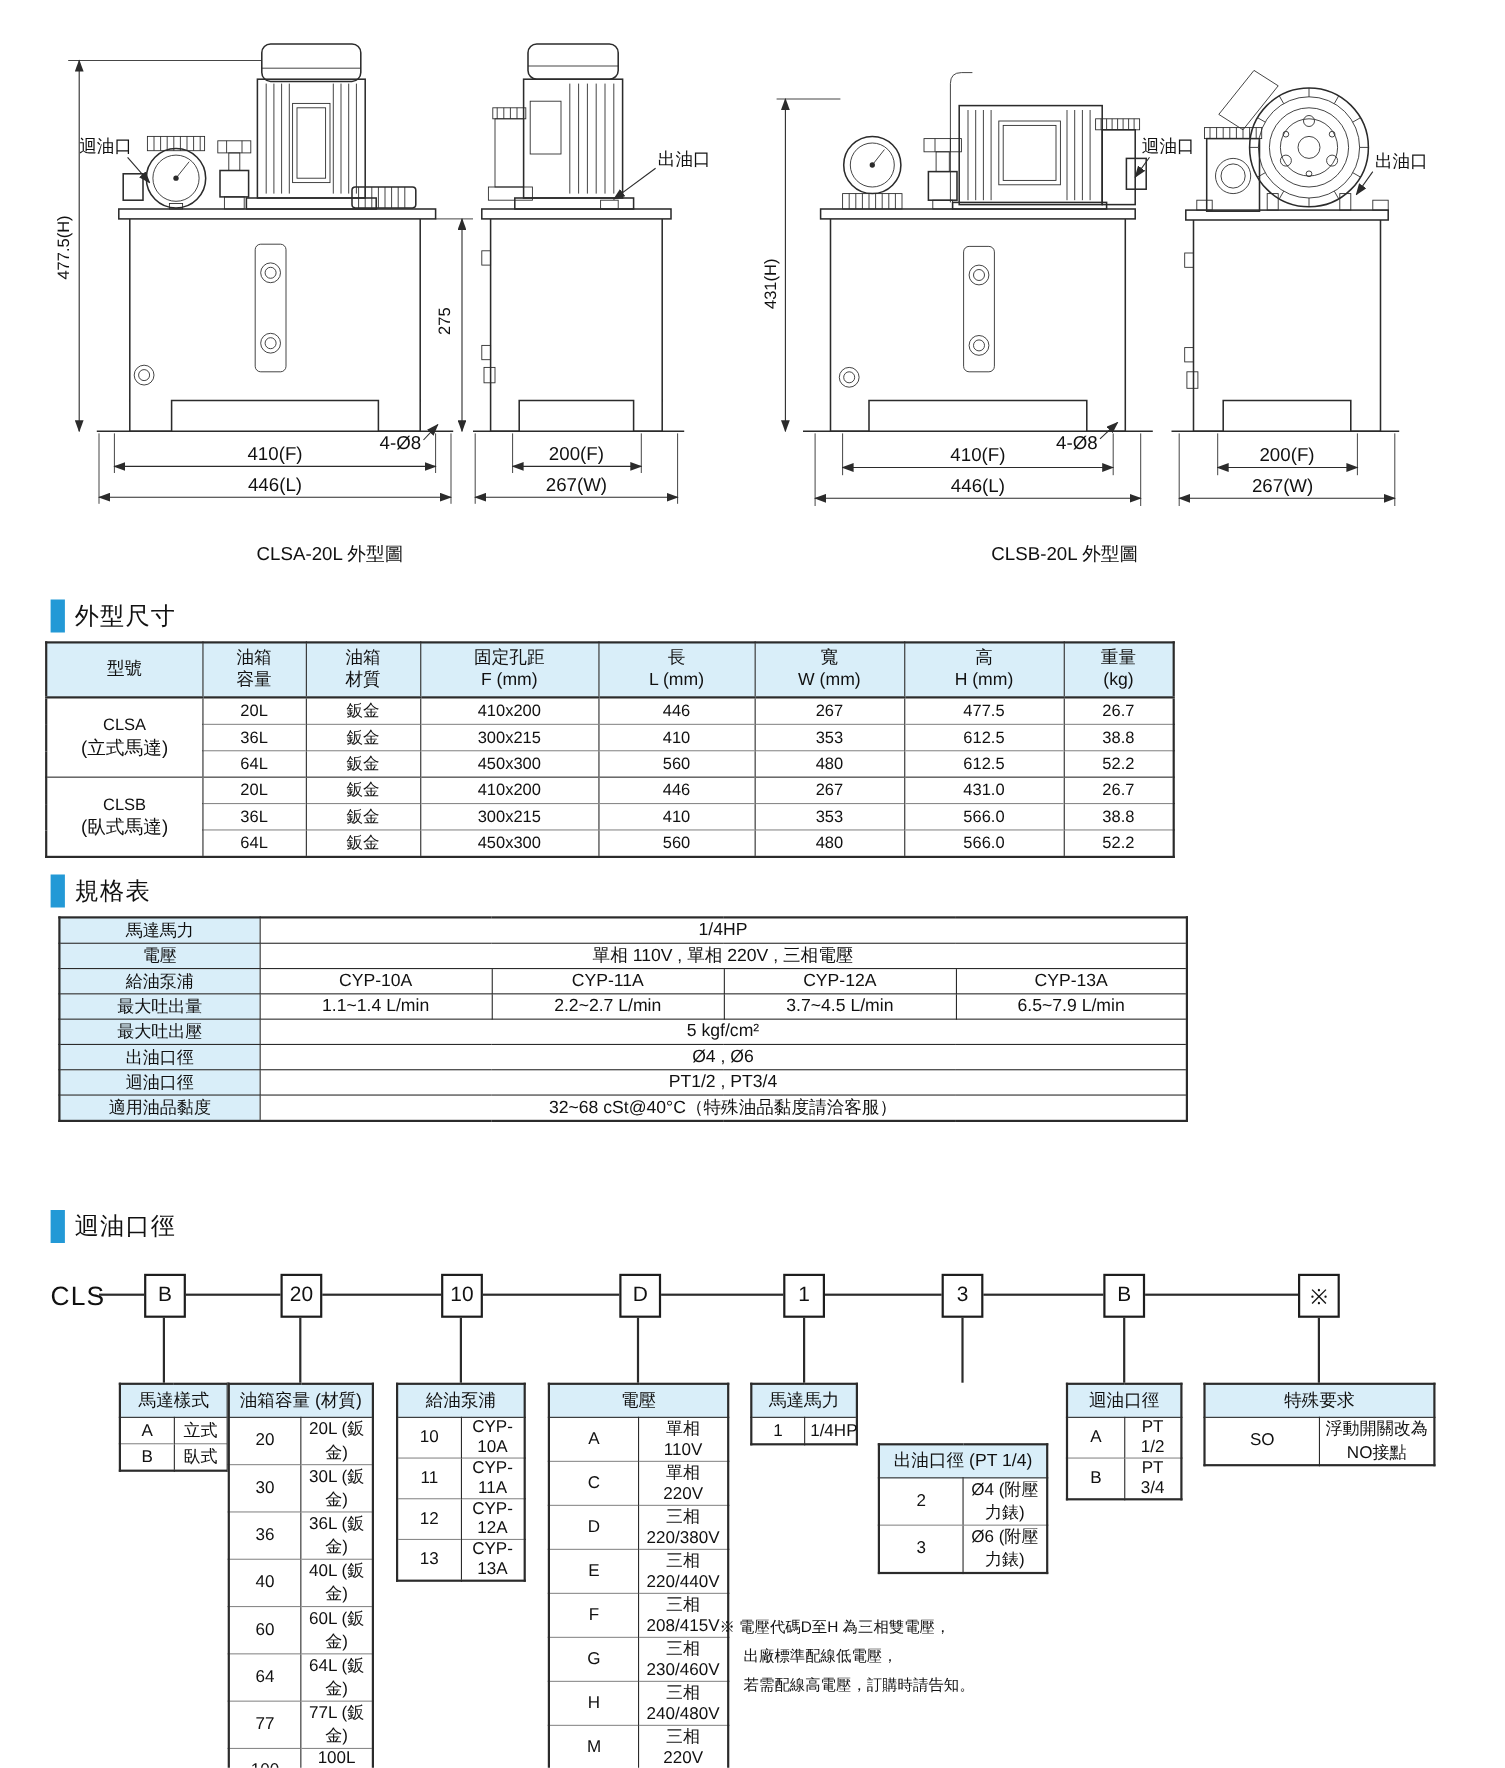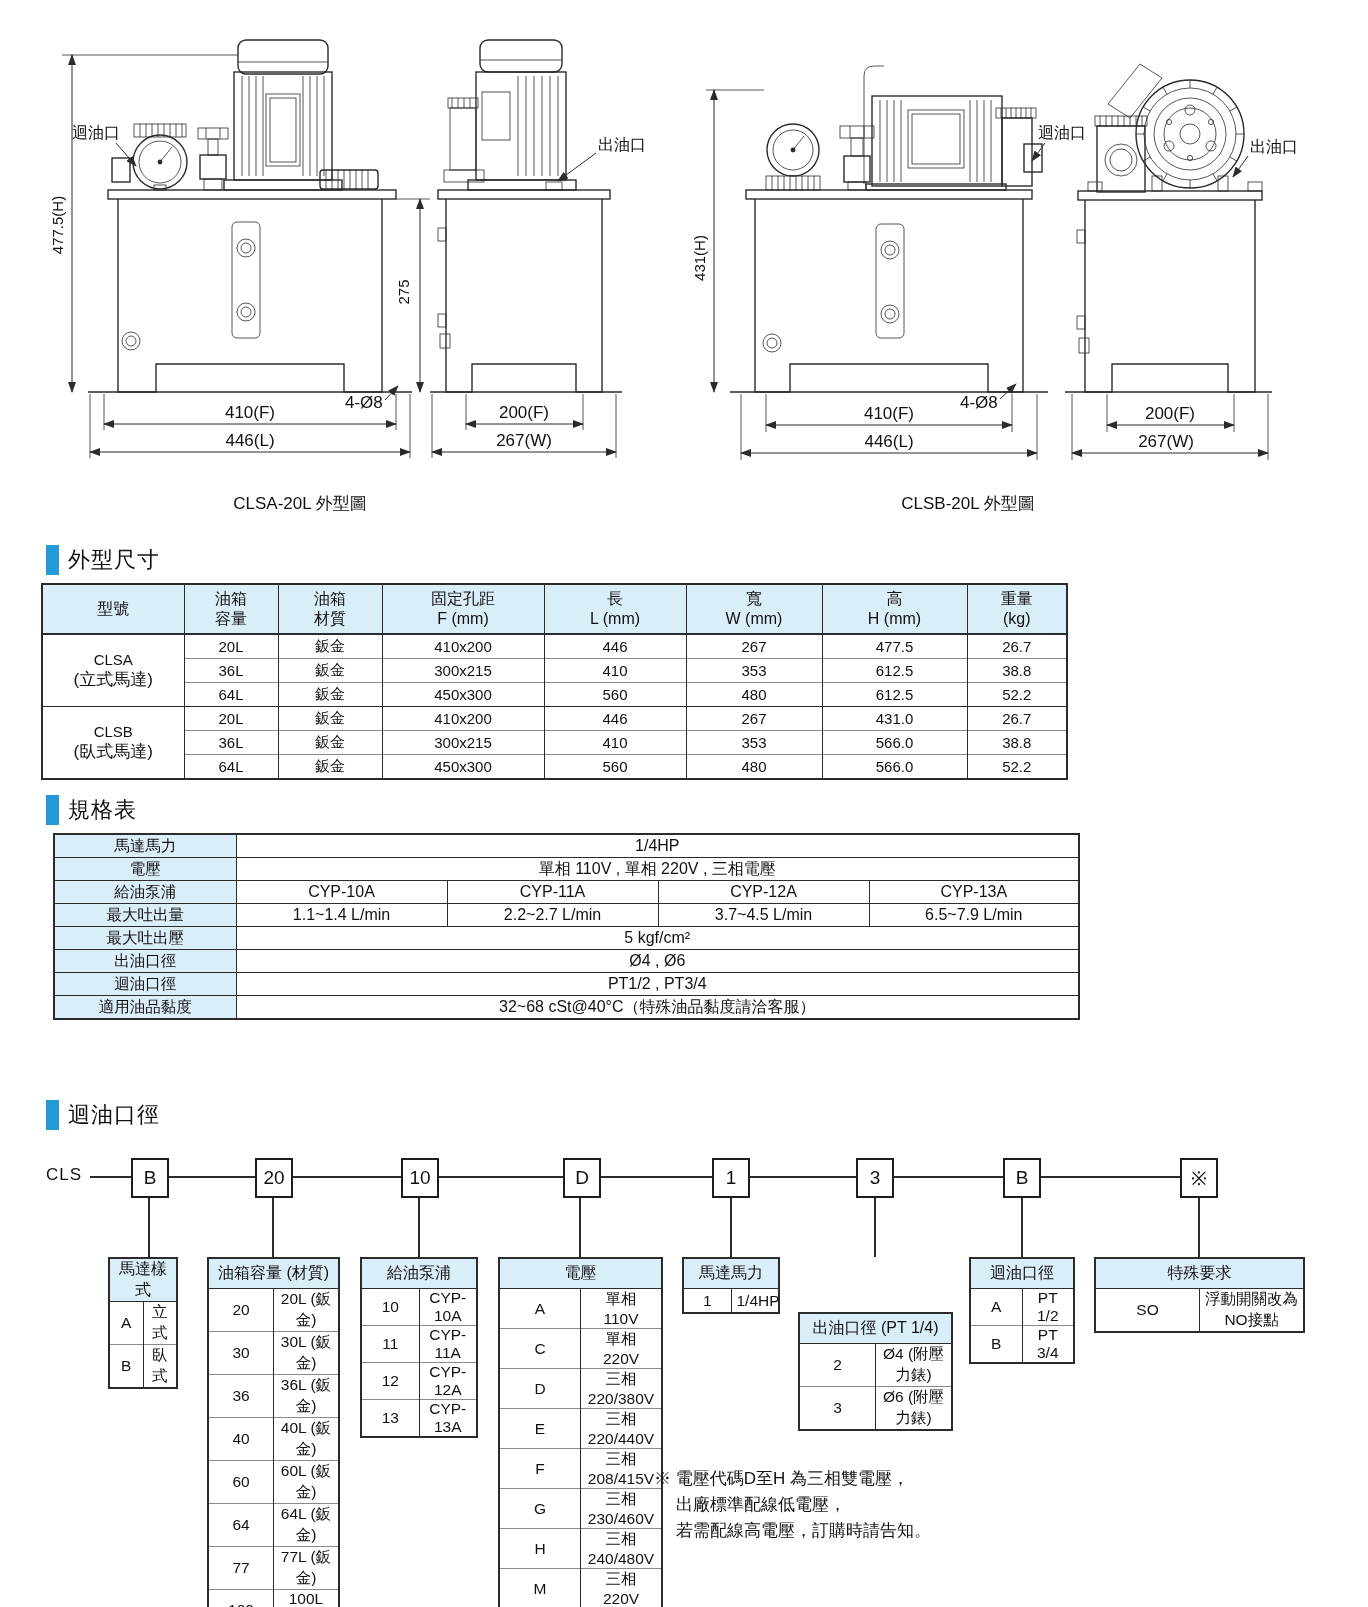--- a/index.html
+++ b/index.html
@@ -31,22 +31,22 @@
   
   .code-table{position:absolute;border:2px solid #2b2b2b;font-size:15.5px;background:#fff}
   .code-table th{background:#d9eef9;font-weight:normal;font-size:16px;height:29px;border-bottom:1.6px solid #2b2b2b;padding:0 4px}
   .code-table td{height:23px;text-align:center;border-top:1px solid #8a8a8a;padding:0 5px}
   .code-table tbody tr:first-child td{border-top:none}
   .code-table td.code{border-right:1px solid #2b2b2b;width:36px}
   
   .code-box{position:absolute;width:34px;height:36px;border:2px solid #1d1d1d;background:#fff;display:flex;align-items:center;justify-content:center;font-size:19px;z-index:2}
   .hline{position:absolute;height:2px;background:#2b2b2b;z-index:1}
   .vline{position:absolute;width:2px;background:#2b2b2b;z-index:1}
-  .cls-prefix{position:absolute;font-size:17px;letter-spacing:1px}
-  .note-block{position:absolute;font-size:17px;line-height:26px}
+  .cls-prefix{position:absolute;font-size:24px;letter-spacing:1px}
+  .note-block{position:absolute;font-size:14px;line-height:26px}
   .note-block .ind{padding-left:22px}
 </style>
 </head>
 <body>
 
 <svg class="abs" style="left:0;top:0" width="1368" height="540" viewBox="0 0 1368 540">
   <defs>
     <marker id="ar" markerWidth="11" markerHeight="8" refX="10" refY="4" orient="auto-start-reverse" markerUnits="userSpaceOnUse">
       <path d="M0,0 L11,4 L0,8 Z" fill="#2b2b2b"></path>
     </marker>
@@ -407,21 +407,21 @@
 
 <div class="vline" style="left:148px;top:1196px;height:61px"></div>
 <div class="vline" style="left:272px;top:1196px;height:61px"></div>
 <div class="vline" style="left:418px;top:1196px;height:61px"></div>
 <div class="vline" style="left:579px;top:1196px;height:61px"></div>
 <div class="vline" style="left:730px;top:1196px;height:61px"></div>
 <div class="vline" style="left:874px;top:1196px;height:61px"></div>
 <div class="vline" style="left:1021px;top:1196px;height:61px"></div>
 <div class="vline" style="left:1198px;top:1196px;height:61px"></div>
 
-<table class="code-table" style="left:108px;top:1257px;width:70px">
+<table class="code-table" style="left:108px;top:1257px;width:100px">
   <thead>
       <tr>
         <th colspan="2">馬達樣式</th>
       </tr>
     </thead>
   <tbody>
       <tr>
         <td class="code">A</td>
         <td>立式</td>
       </tr>

